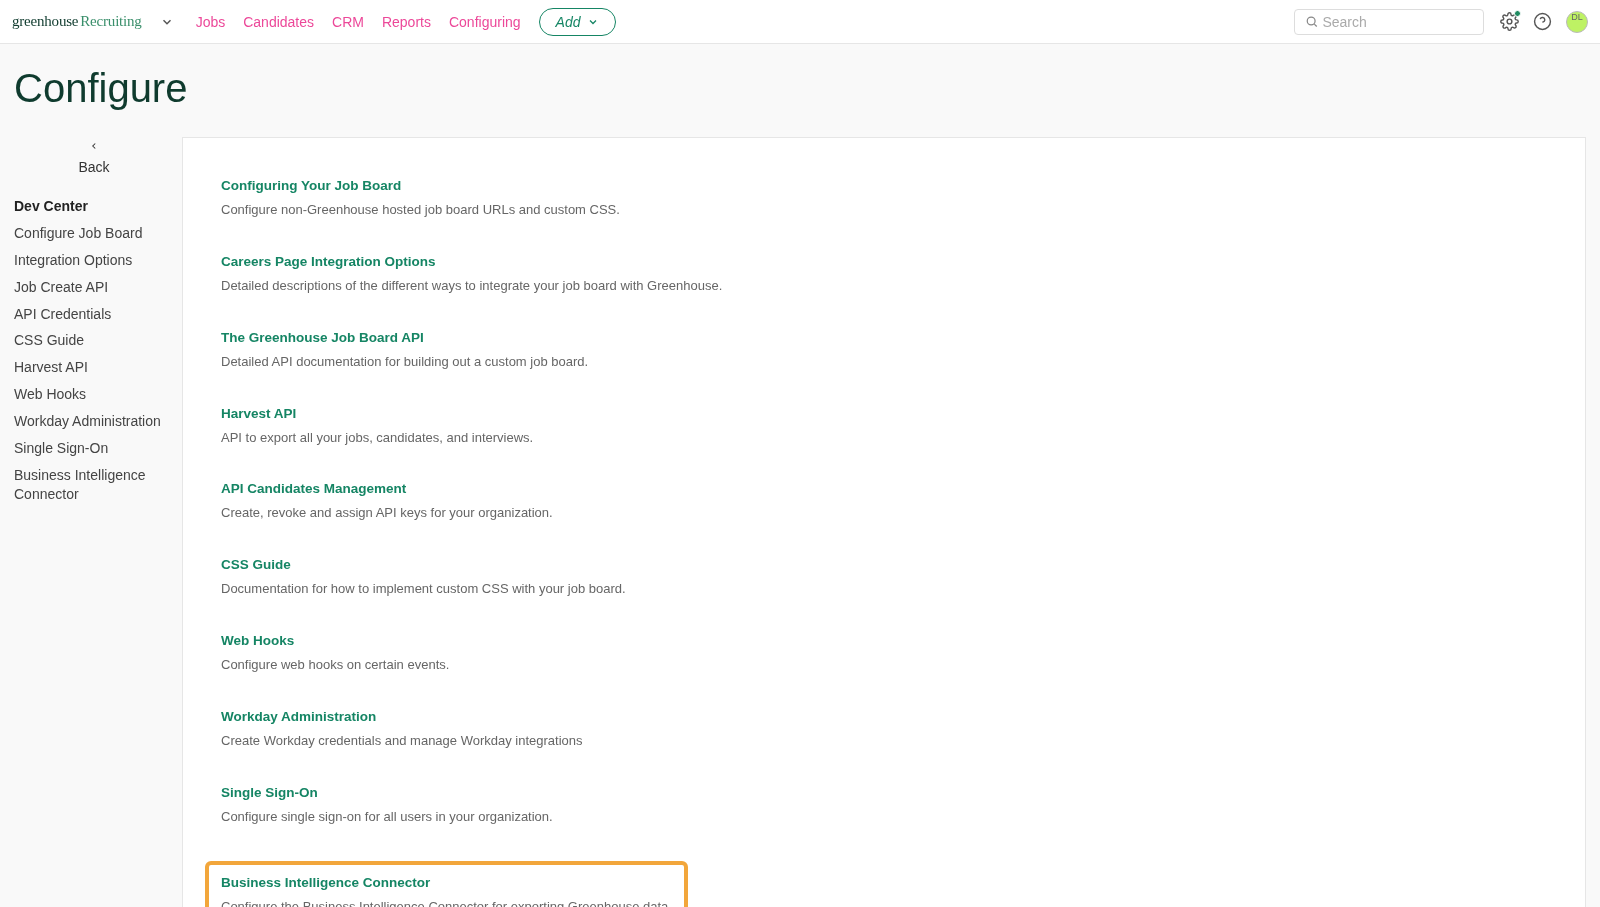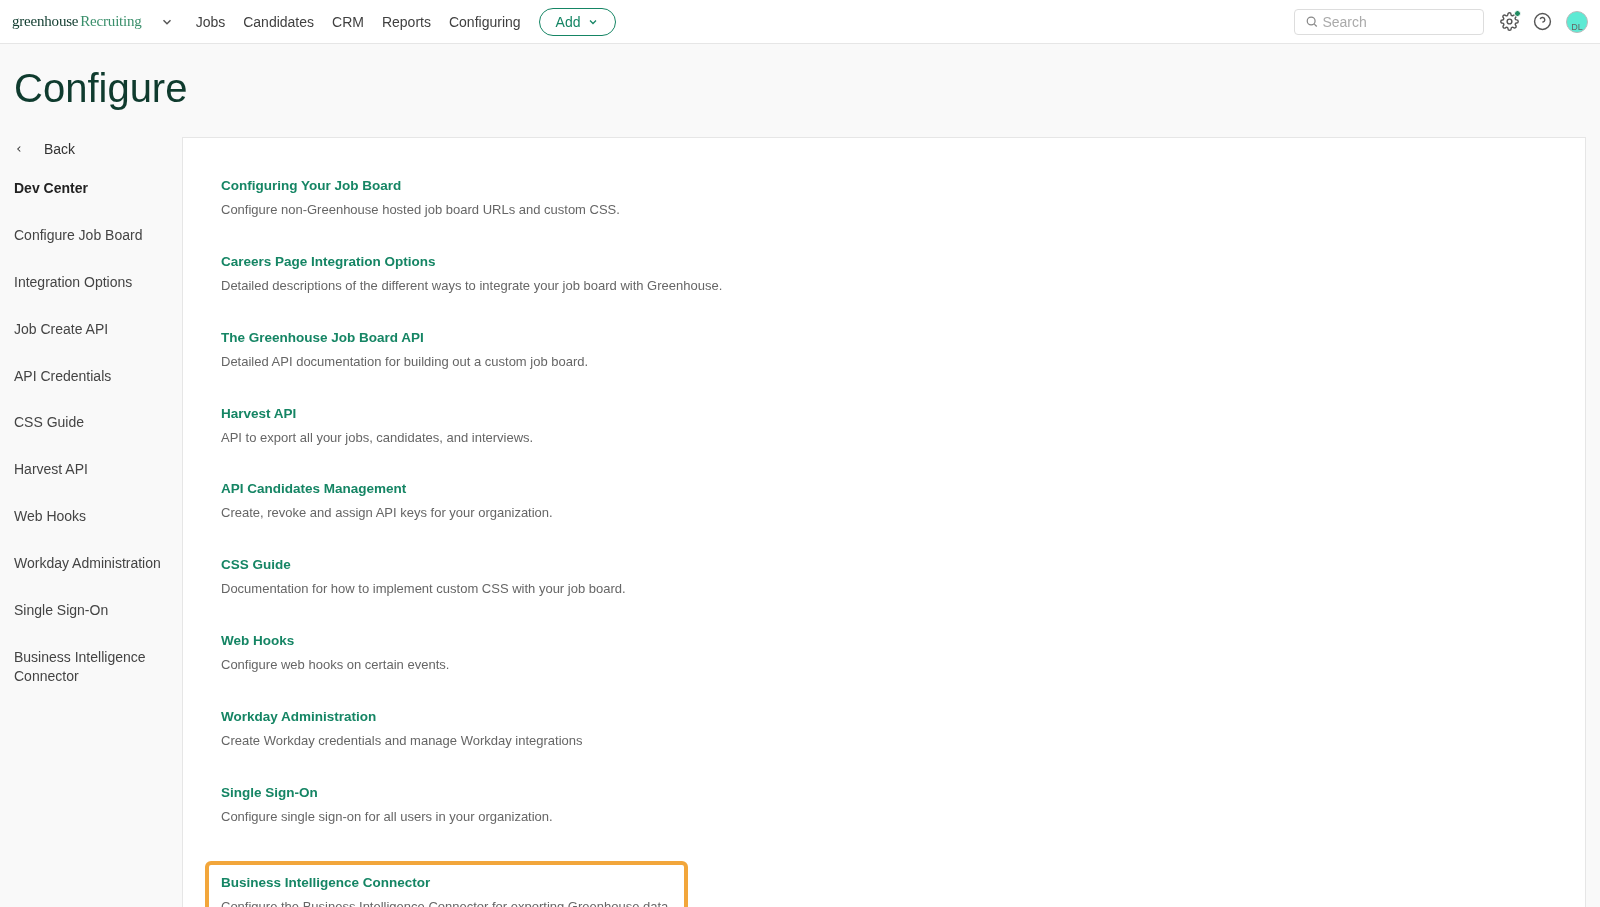--- a/index.html
+++ b/index.html
@@ -22,33 +22,34 @@
     align-items: center;
     margin-right: 8px;
     font-family: Georgia, 'Times New Roman', serif;
     font-size: 15px;
     letter-spacing: -0.2px;
   }
   .logo .g { color: #0f3b2e; }
   .logo .r { color: #3a8f6b; margin-left:2px;}
   .logo-chevron { margin-left: 10px; color: #555; }
   .nav-links { display: flex; gap: 18px; margin-left: 22px; }
-  .nav-links a { color: #404040; text-decoration: none; font-size: 14px; cursor: pointer; }
+  .nav-links a { color: #ec4899; text-decoration: none; font-size: 14px; cursor: pointer; }
   .add-btn {
     margin-left: 18px;
     border: 1px solid #158564;
     color: #158564;
     background: #fff;
     border-radius: 18px;
     padding: 5px 16px;
     font-size: 14px;
     display: flex;
     align-items: center;
     gap: 6px;
     cursor: pointer;
+    font-style: italic;
   }
   .spacer { flex: 1; }
   .search-wrap {
     display: flex;
     align-items: center;
     border: 1px solid #ddd;
     border-radius: 4px;
     padding: 4px 10px;
     width: 190px;
     color: #999;
@@ -60,39 +61,39 @@
   .search-wrap input::placeholder { color: #aaa; }
   .top-icons { display: flex; align-items: center; gap: 14px; margin-left: 16px; }
   .icon-btn { color: #555; cursor: pointer; position: relative; display:flex; align-items:center; justify-content:center; }
   .settings-dot {
     position: absolute; top: -2px; right: -2px;
     width: 7px; height: 7px; background: #1f8a60; border-radius: 50%;
     border:1px solid #fff;
   }
   .avatar {
     width: 22px; height: 22px; border-radius: 50%;
-    border: 1px solid #bbb; display: flex; align-items: flex-end; justify-content: center;
-    font-size: 9px; color: #666; background:#5eead4;
+    border: 1px solid #bbb; display: flex; align-items: flex-start; justify-content: center;
+    font-size: 9px; color: #666; background:#bef264;
   }
 
   .page-title {
     font-family: Liberation Sans, sans-serif;
     font-size: 40px;
     color: #0f3b2e;
     padding: 22px 0 26px 14px;
     font-weight: 400;
   }
 
   .layout { display: flex; align-items: flex-start; padding: 0 14px 30px 14px; gap: 0; }
   .sidebar { width: 160px; padding-top: 4px; }
   .back-link {
-    color: #333; font-size: 14px; display: flex; align-items: center; gap: 20px;
-    margin-bottom: 22px; cursor: pointer;
-  }
-  .side-items { display: flex; flex-direction: column; gap: 28px; }
+    color: #333; font-size: 14px; display: flex; align-items: center; gap: 8px;
+    margin-bottom: 22px; cursor: pointer; flex-direction: column;
+  }
+  .side-items { display: flex; flex-direction: column; gap: 8px; }
   .side-item { color: #444; font-size: 14px; cursor: pointer; line-height: 1.35; }
   .side-item.active { font-weight: 700; color: #222; }
 
   .content-card {
     background: #fff;
     border: 1px solid #e6e6e6;
     flex: 1;
     padding: 40px 38px 50px 38px;
     margin-left: 8px;
   }

